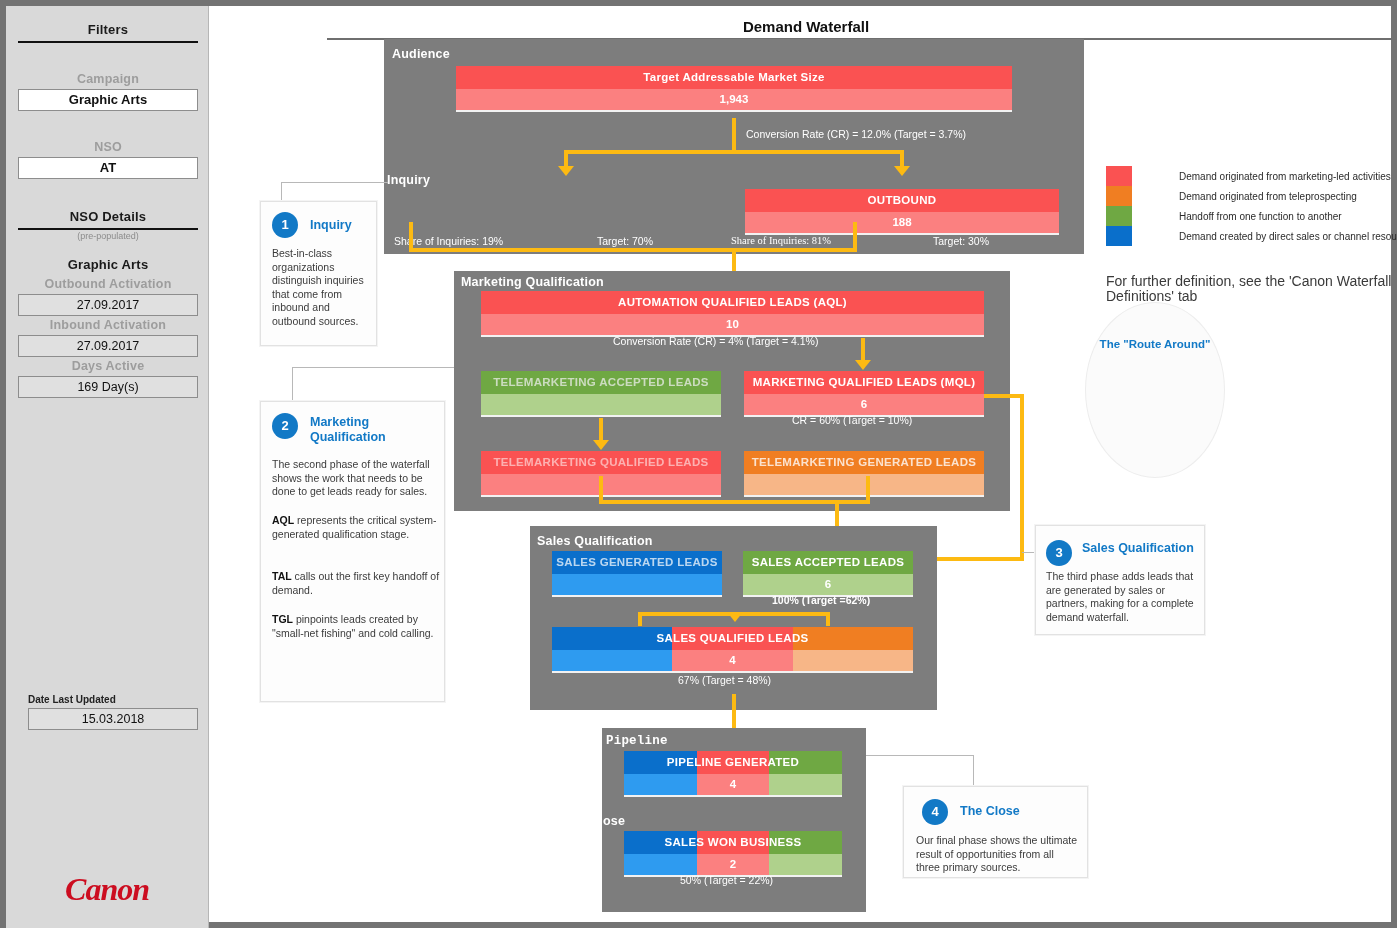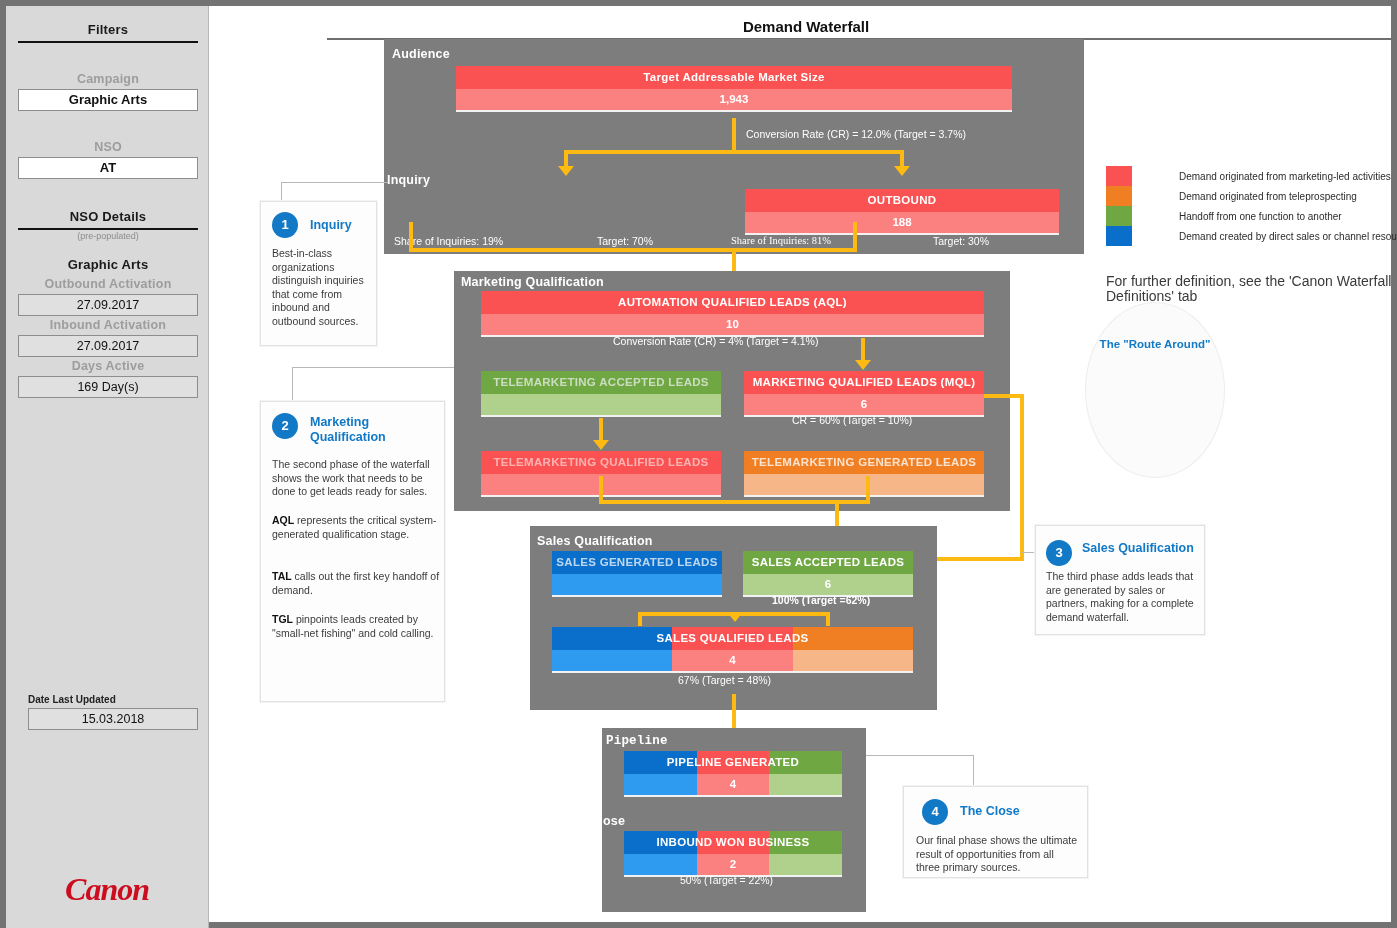--- a/index.html
+++ b/index.html
@@ -389,21 +389,21 @@
       <span style="flex:1;background:#0A6FCB"></span>
       <span style="flex:1;background:#FA5252"></span>
       <span style="flex:1;background:#6FA843"></span>
     </div>
     <div class="body">
       <span style="flex:1;background:#2E9BF0"></span>
       <span style="flex:1;background:#FB8080"></span>
       <span style="flex:1;background:#AFD18C"></span>
     </div>
     <div class="underline"></div>
-    <div class="cap">INBOUND WON BUSINESS</div>
+    <div class="cap">SALES WON BUSINESS</div>
     <div class="val">2</div>
   </div>
   <div class="note" style="left:674px; top:868px;">50% (Target = 22%)</div>
 
   <div id="legend">
     <div class="lg-row">
       <span class="lg-sw" style="background:#FA5252"></span>
       <span class="lg-tx">Demand originated from marketing-led activities</span>
     </div>
     <div class="lg-row">

